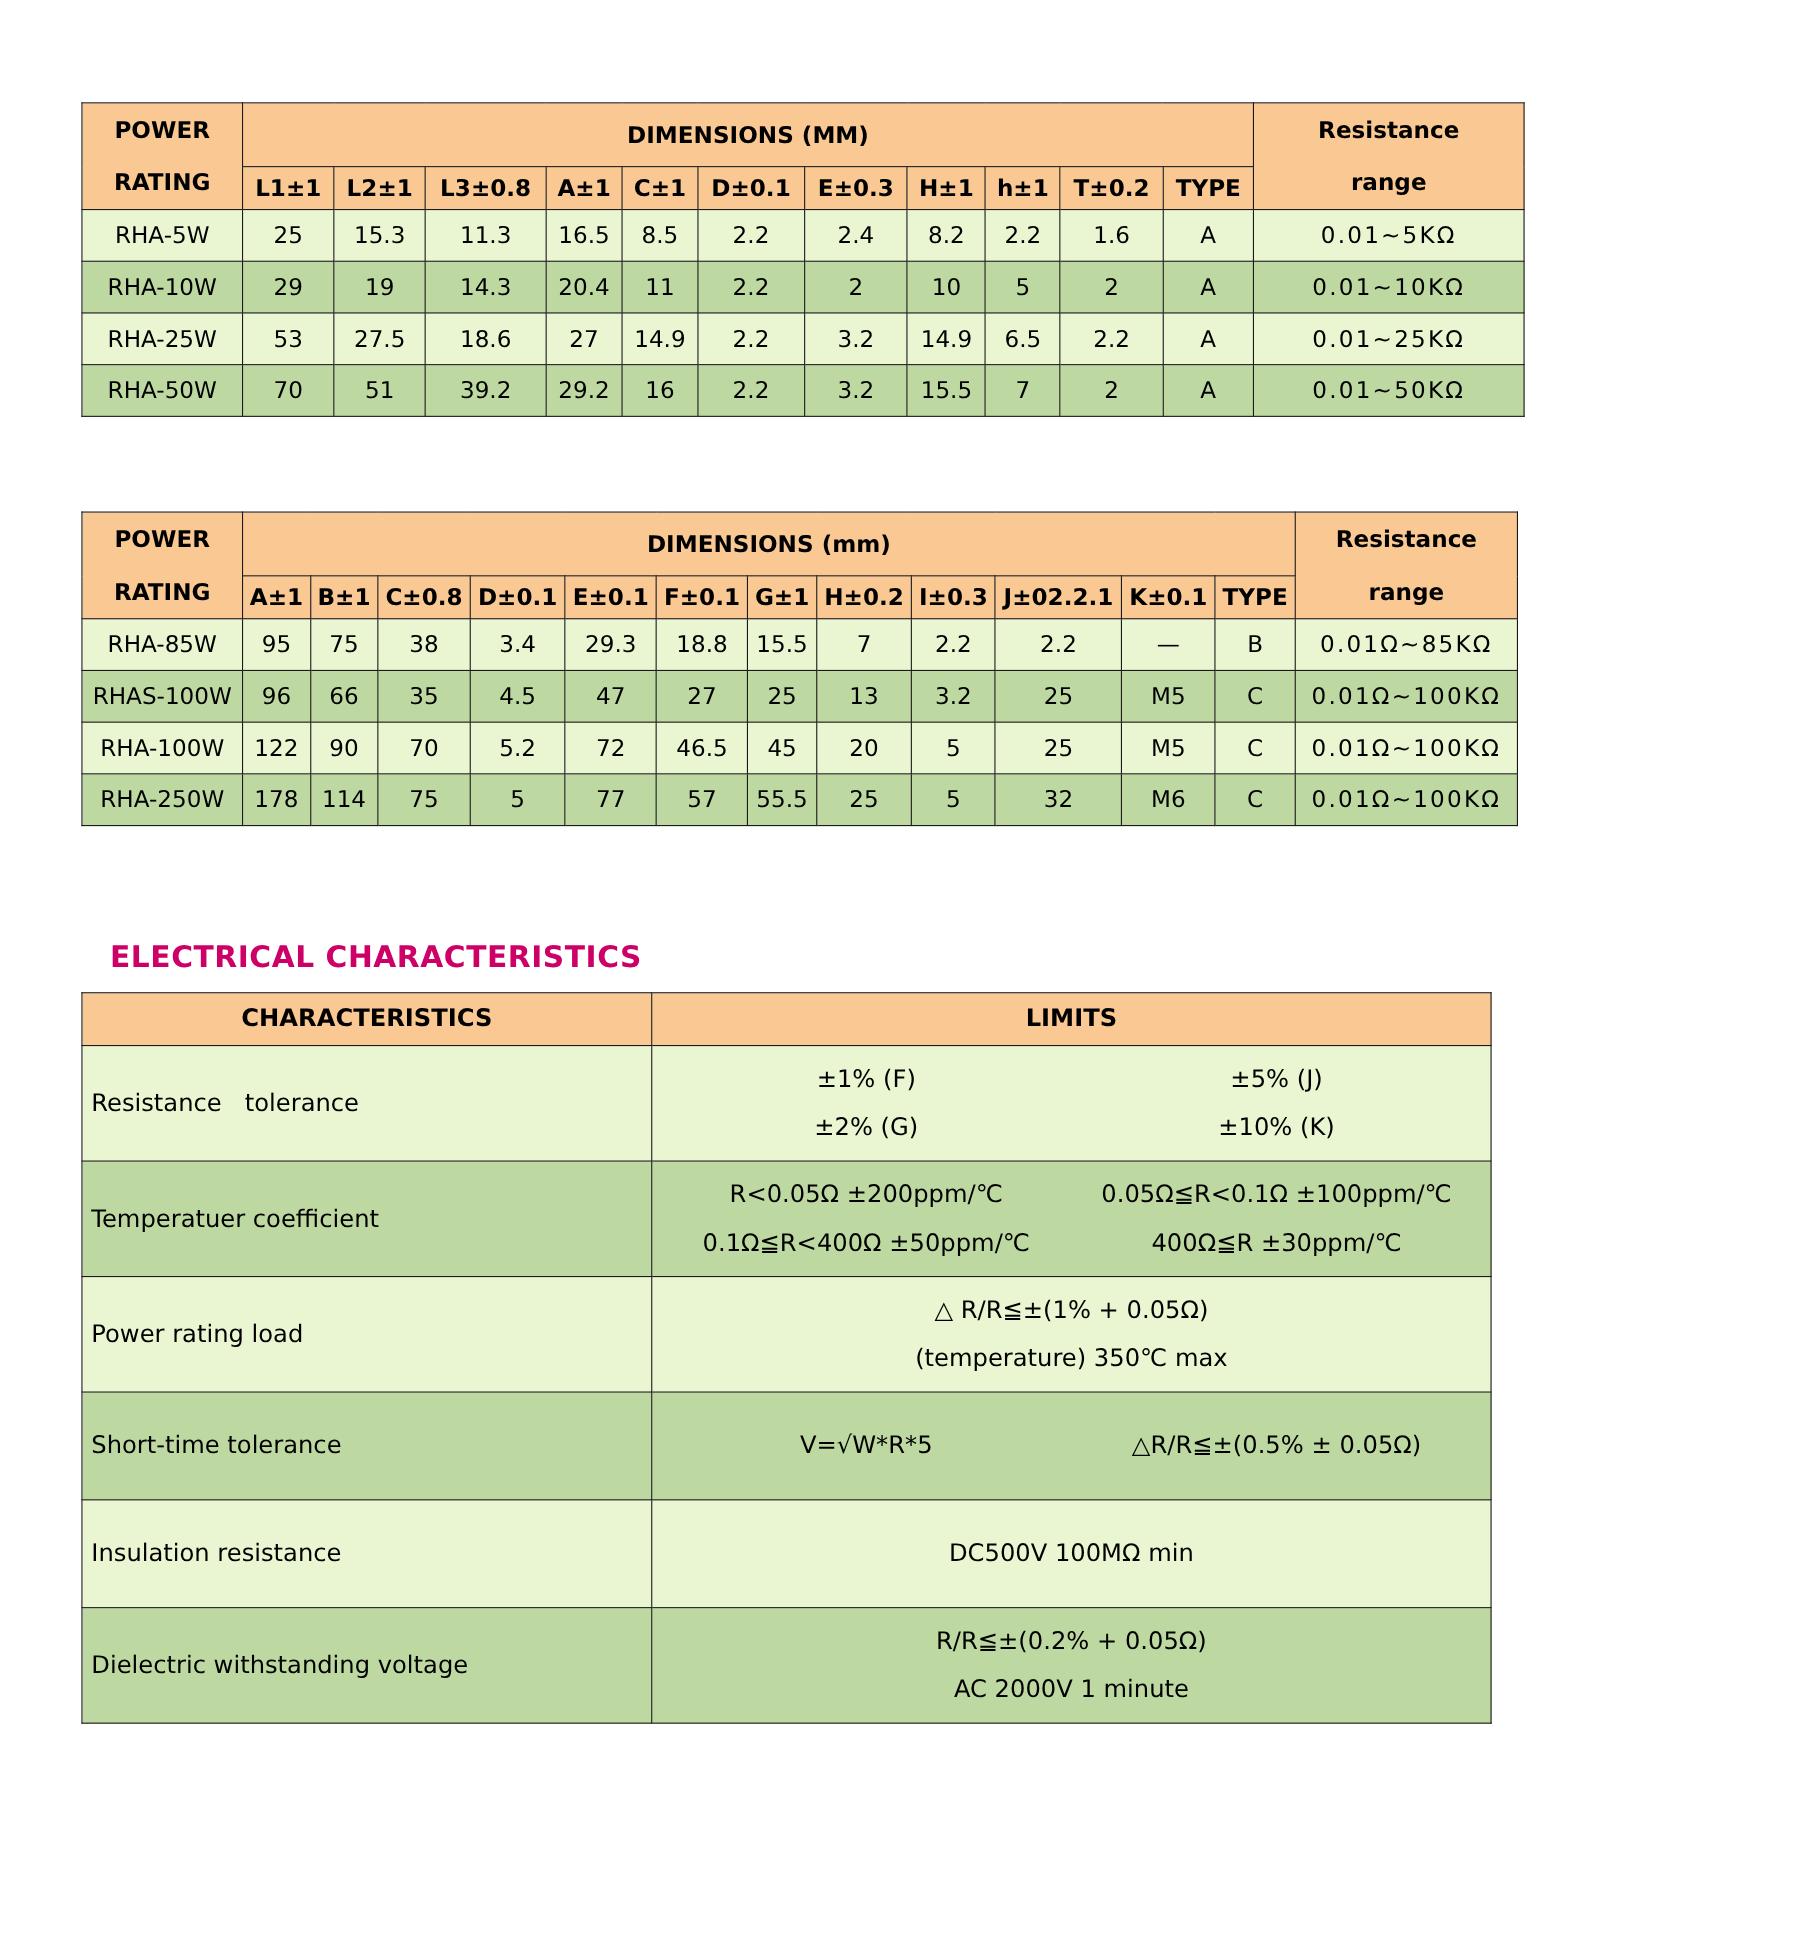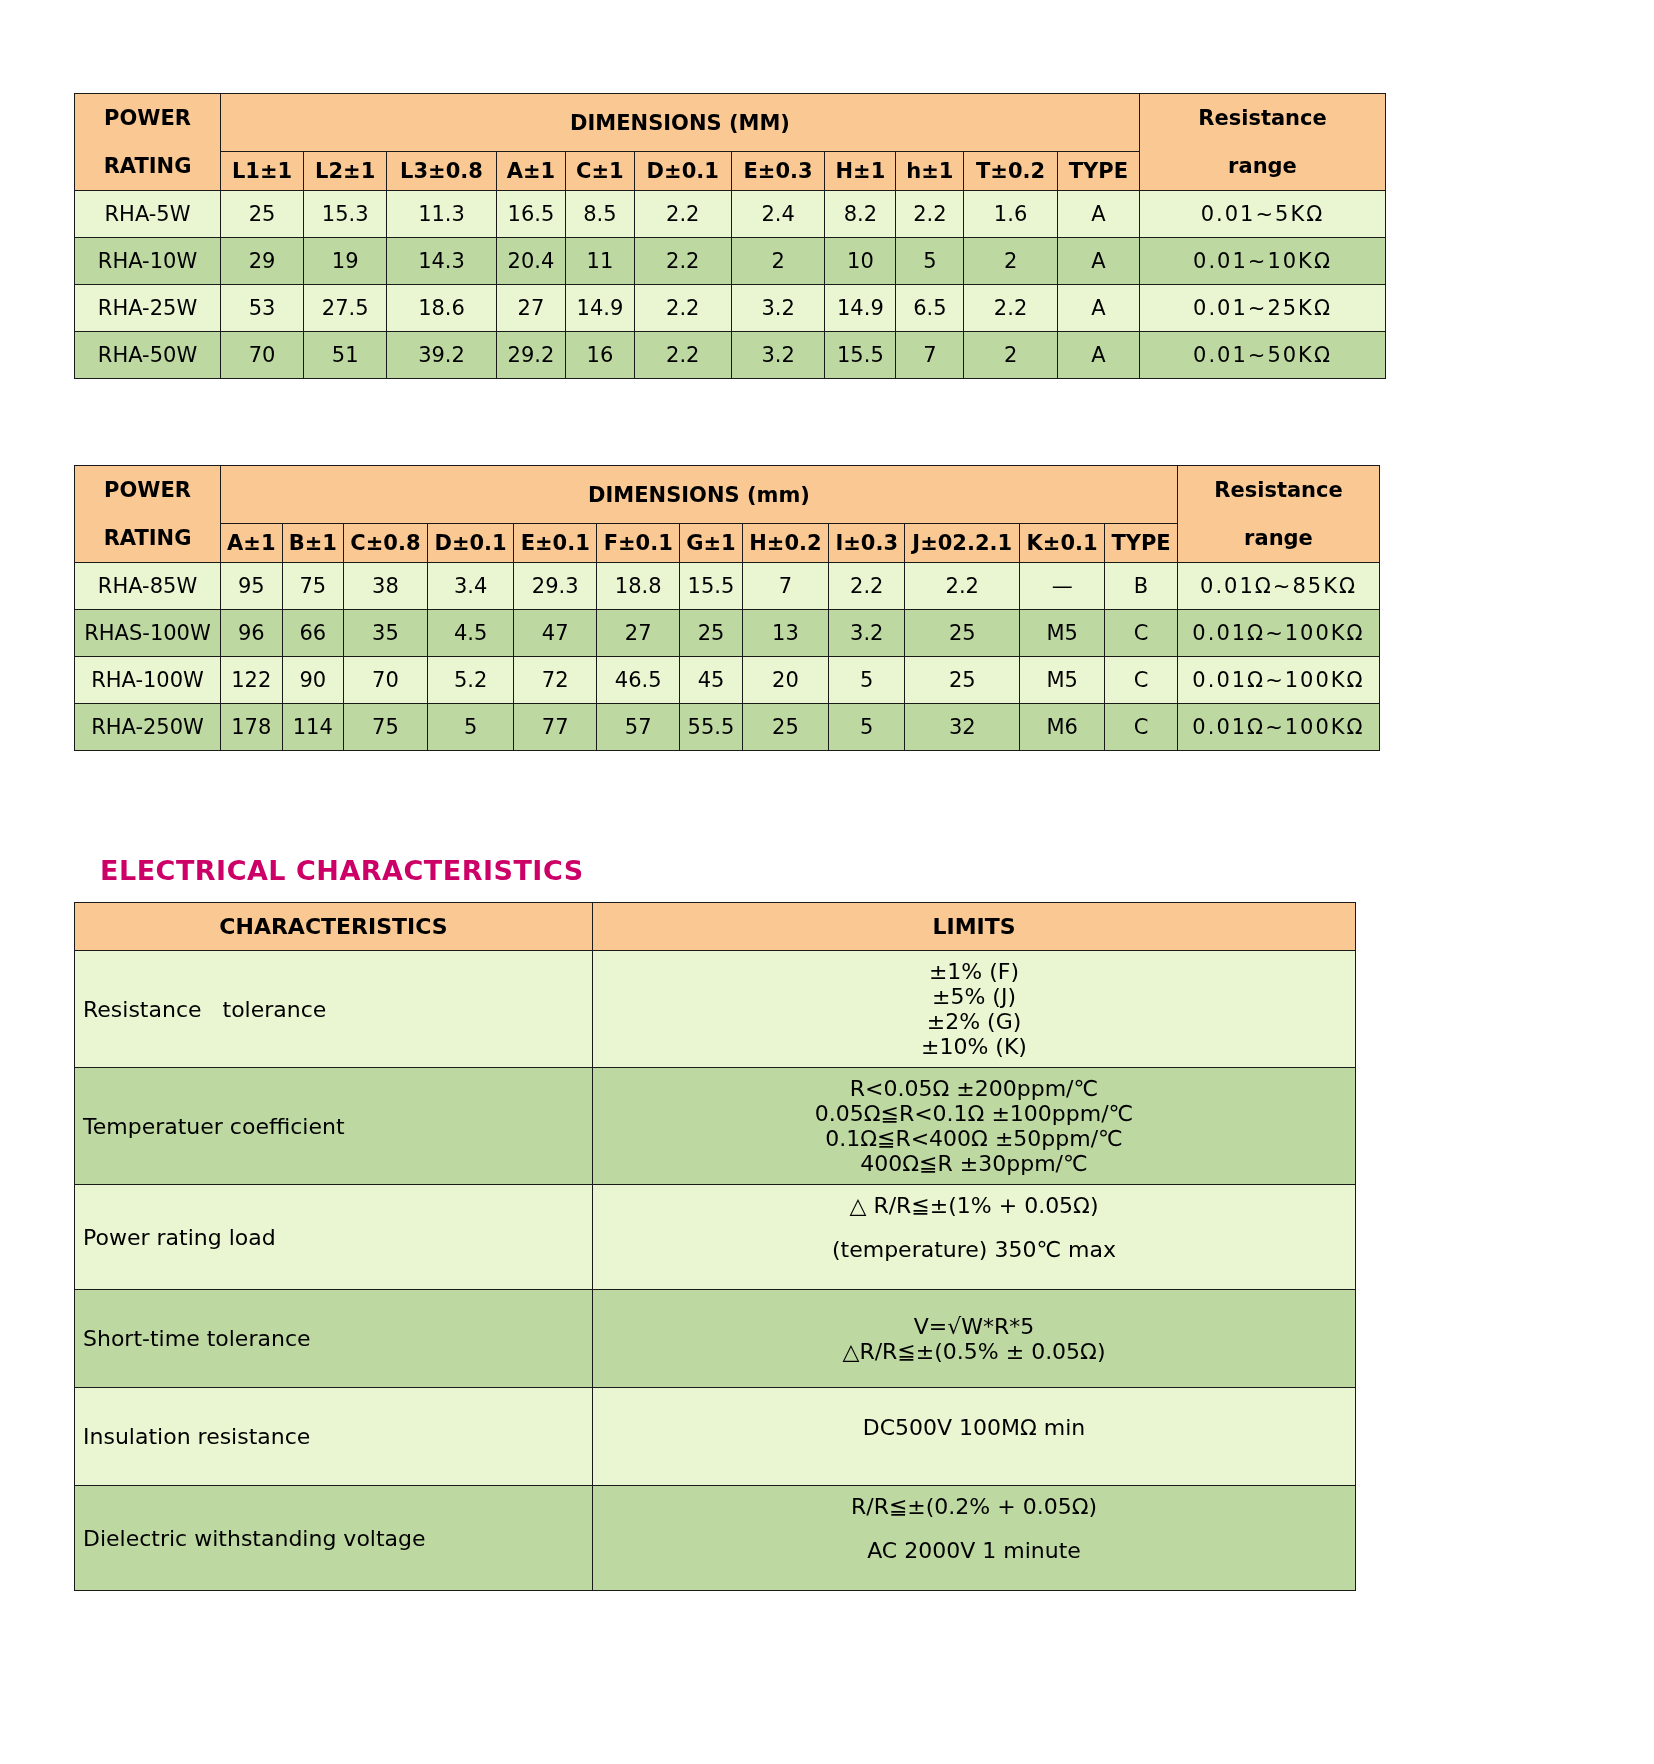--- a/index.html
+++ b/index.html
@@ -80,21 +80,20 @@
     vertical-align: middle;
     height: 98px;
     white-space: pre-wrap;
   }
   .limits-cell { vertical-align: middle; }
   .limit-line {
     display: flex;
     justify-content: space-around;
     align-items: center;
     min-height: 44px;
-    flex-direction: column;
   }
   .seg { flex: 1; text-align: center; white-space: nowrap; }
 </style>
 </head>
 <body>
 
 <div class="page">
   <table class="dim-table" id="table1">
       <thead>
         <tr>

